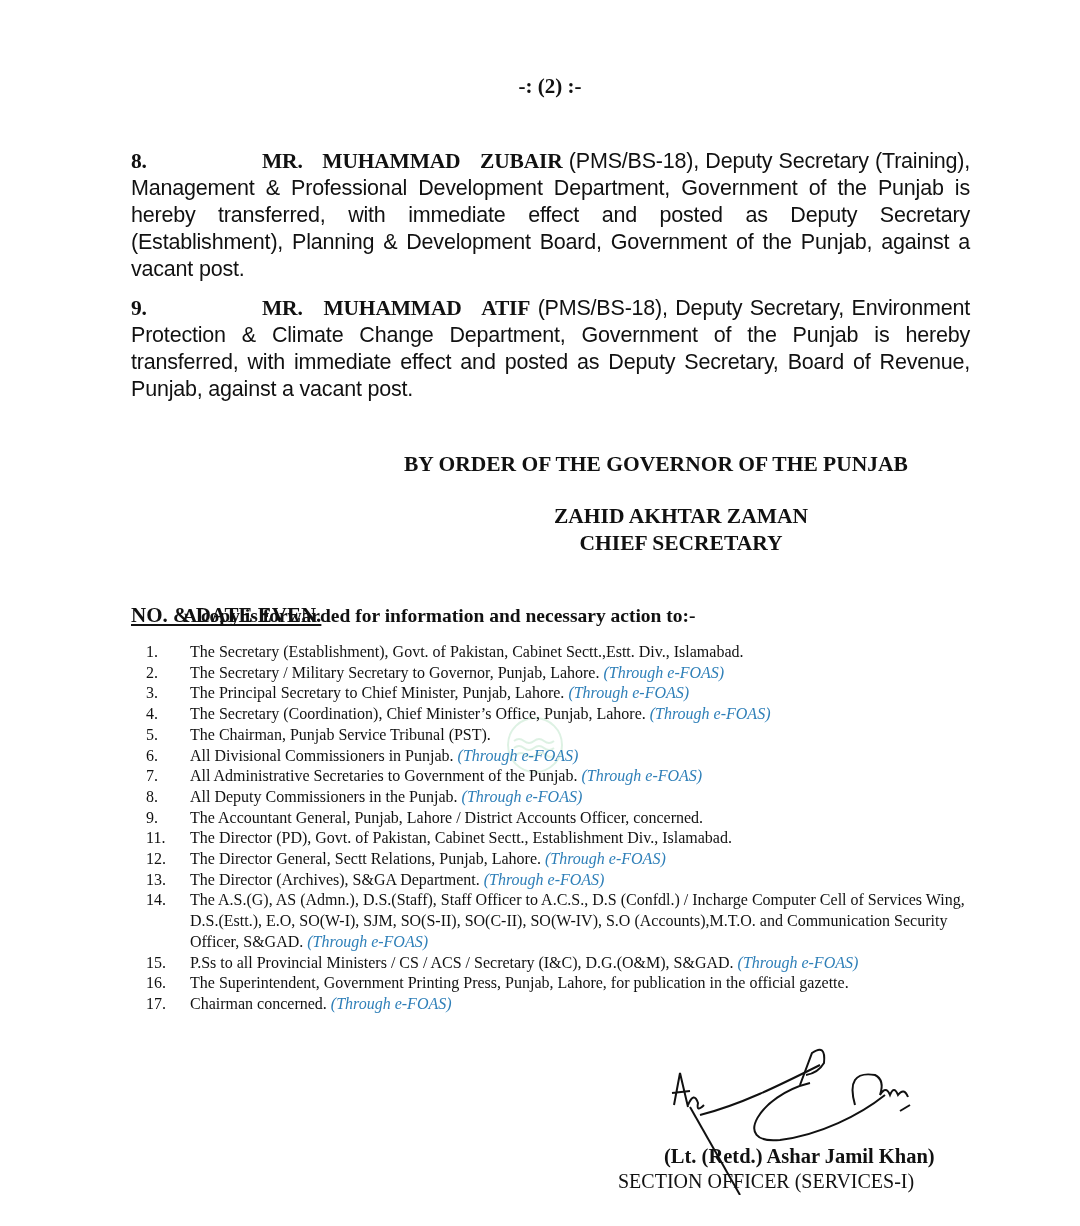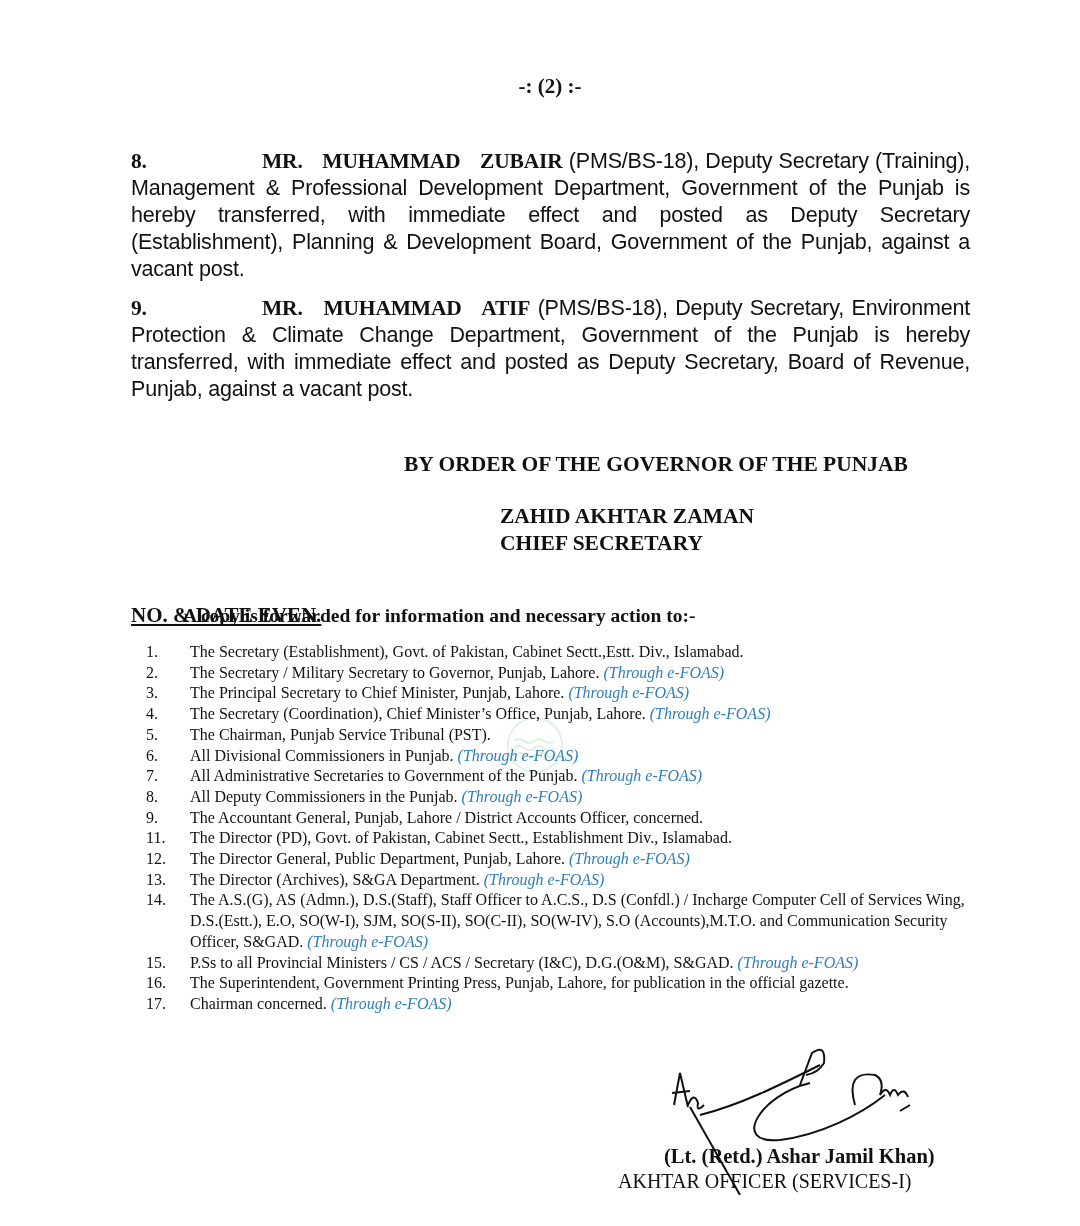--- a/index.html
+++ b/index.html
@@ -6,21 +6,21 @@
     body { width: 1080px; height: 1226px; position: relative; overflow: hidden; color: #111; }
     .serif { font-family: "Liberation Serif", "DejaVu Serif", serif; }
     .sans { font-family: "Liberation Sans", "DejaVu Sans", sans-serif; }
     #page-no { position: absolute; top: 74px; left: 0; width: 1100px; text-align: center; font-size: 21px; font-weight: bold; }
     .para { position: absolute; left: 131px; width: 839px; font-size: 21.5px; line-height: 27px; text-align: justify; letter-spacing: -0.2px; }
     .para .num { font-family: "Liberation Serif", serif; font-weight: bold; display: inline-block; width: 131px; }
     .para .name { font-family: "Liberation Serif", serif; font-weight: bold; word-spacing: 14px; }
     #para-8 { top: 148px; }
     #para-9 { top: 295px; }
     #order { position: absolute; top: 452px; left: 404px; font-size: 21.5px; font-weight: bold; }
-    #cs-name { position: absolute; top: 503px; left: 500px; width: 362px; font-size: 21.5px; font-weight: bold; line-height: 27px; }
+    #cs-name { position: absolute; top: 503px; left: 500px; width: 362px; text-align: center; font-size: 21.5px; font-weight: bold; line-height: 27px; }
     #no-date { position: absolute; top: 603px; left: 131px; font-size: 21px; font-weight: bold; text-decoration: underline; }
     #copy-intro { position: absolute; top: 605px; left: 183px; font-size: 19.5px; font-weight: bold; }
     #dist-list { position: absolute; top: 642px; left: 146px; width: 845px; margin: 0; padding: 0; list-style: none; font-size: 16px; line-height: 20.7px; }
     #dist-list li { display: flex; }
     #dist-list .li-num { width: 44px; flex: none; }
     #dist-list .li-text { flex: 1; }
     .efoas { color: #2e7fb8; font-style: italic; }
     #watermark { position: absolute; left: 500px; top: 715px; width: 70px; height: 60px; opacity: 0.35; }
     #signature { position: absolute; left: 660px; top: 1045px; width: 270px; height: 150px; }
     #signer-name { position: absolute; top: 1145px; left: 636px; font-size: 20.5px; font-weight: bold; margin-left: 28px; }
@@ -93,21 +93,21 @@
   <li>
       <span class="li-num">9.</span>
       <span class="li-text"><span>The Accountant General, Punjab, Lahore / District Accounts Officer, concerned.</span><span class="efoas" style="color: rgb(46, 127, 184);"></span></span>
     </li>
   <li>
       <span class="li-num">11.</span>
       <span class="li-text"><span>The Director (PD), Govt. of Pakistan, Cabinet Sectt., Establishment Div., Islamabad.</span><span class="efoas" style="color: rgb(46, 127, 184);"></span></span>
     </li>
   <li>
       <span class="li-num">12.</span>
-      <span class="li-text"><span>The Director General, Public Department, Punjab, Lahore. </span><span class="efoas" style="color: rgb(46, 127, 184);">(Through e-FOAS)</span></span>
+      <span class="li-text"><span>The Director General, Sectt Relations, Punjab, Lahore. </span><span class="efoas" style="color: rgb(46, 127, 184);">(Through e-FOAS)</span></span>
     </li>
   <li>
       <span class="li-num">13.</span>
       <span class="li-text"><span>The Director (Archives), S&amp;GA Department. </span><span class="efoas" style="color: rgb(46, 127, 184);">(Through e-FOAS)</span></span>
     </li>
   <li>
       <span class="li-num">14.</span>
       <span class="li-text"><span>The A.S.(G), AS (Admn.), D.S.(Staff), Staff Officer to A.C.S., D.S (Confdl.) / Incharge Computer Cell of Services Wing, D.S.(Estt.), E.O, SO(W-I), SJM, SO(S-II), SO(C-II), SO(W-IV), S.O (Accounts),M.T.O. and Communication Security Officer, S&amp;GAD. </span><span class="efoas" style="color: rgb(46, 127, 184);">(Through e-FOAS)</span></span>
     </li>
   <li>
@@ -129,13 +129,13 @@
   <path d="M28 60 q6 -14 10 -2 q-2 10 6 2" fill="none" stroke="#111" stroke-width="2"></path>
   <path d="M40 70 C80 60 120 40 160 20" fill="none" stroke="#111" stroke-width="2"></path>
   <path d="M140 40 L152 8 q14 -10 12 10 q-6 10 -18 12" fill="none" stroke="#111" stroke-width="2"></path>
   <path d="M150 38 C100 50 70 100 120 95 C160 90 200 70 225 50" fill="none" stroke="#111" stroke-width="2"></path>
   <path d="M195 60 q-10 -35 20 -30 q10 5 5 20 q6 -10 10 0 q4 -10 8 0 q6 -8 10 2" fill="none" stroke="#111" stroke-width="2"></path>
   <path d="M30 62 L80 150" fill="none" stroke="#111" stroke-width="2"></path>
   <path d="M240 66 l10 -6" fill="none" stroke="#111" stroke-width="2"></path>
 </svg>
 
 <div id="signer-name" class="serif">(Lt. (Retd.) Ashar Jamil Khan)</div>
-<div id="signer-title" class="serif">AKHTAR OFFICER (SERVICES-I)</div>
+<div id="signer-title" class="serif">SECTION OFFICER (SERVICES-I)</div>
 
 </body></html>

